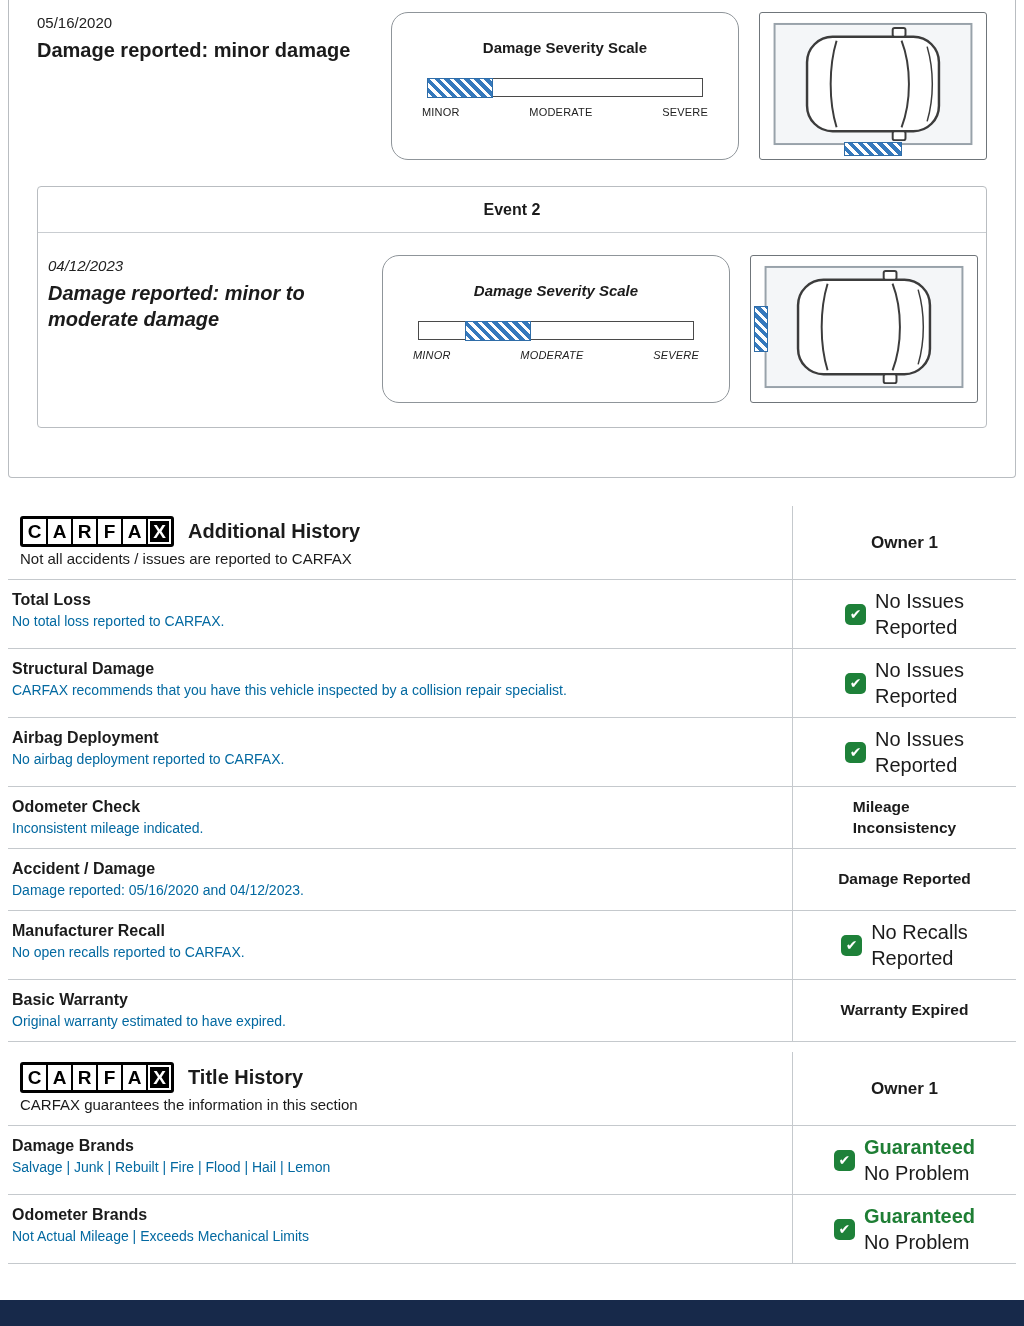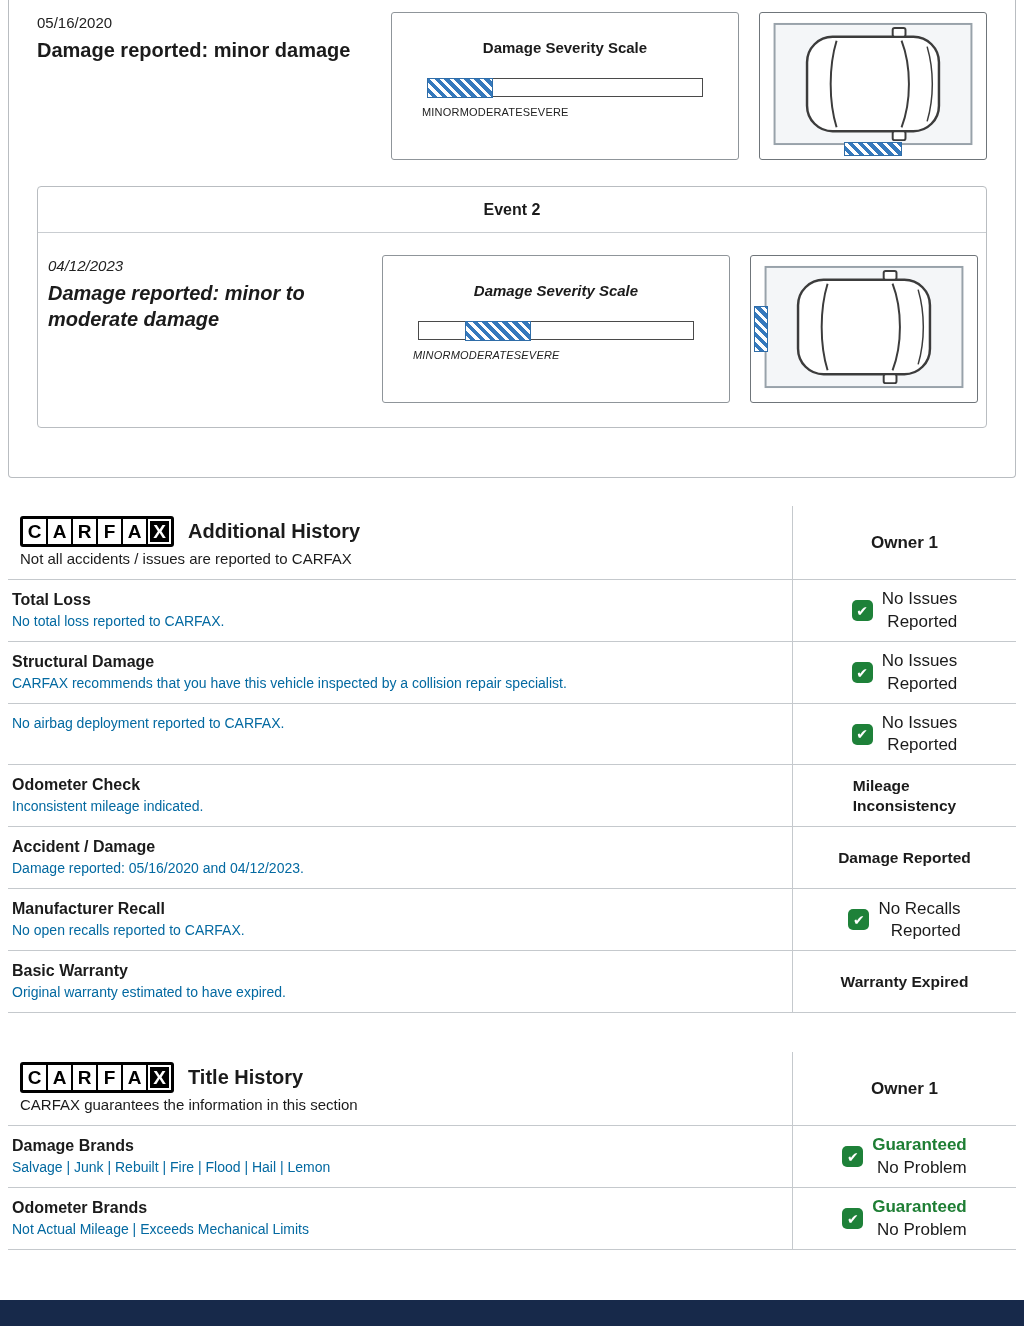--- a/index.html
+++ b/index.html
@@ -16,36 +16,36 @@
     border: 1px solid #b9bdc1; border-top: none; border-radius: 0 0 4px 4px;
     padding: 12px 28px 22px 28px;
   }
   .event-row { display: flex; gap: 20px; align-items: flex-start; }
   .evt-left { flex: 1; min-width: 300px; padding-top: 2px; }
   .evt-date { font-size: 15px; color: #222; margin-bottom: 6px; }
   .evt-title { font-size: 20px; font-weight: bold; line-height: 1.3; max-width: 345px; }
 
   
   .scale-box {
-    width: 348px; height: 148px; border: 1px solid #8f959a; border-radius: 3px;
+    width: 348px; height: 148px; border: 1px solid #8f959a; border-radius: 17px;
     padding-top: 26px; flex: 0 0 348px;
   }
   .scale-title { text-align: center; font-size: 15px; font-weight: bold; margin-bottom: 22px; }
   .scale-bar {
     position: relative; width: 276px; height: 19px; margin: 0 auto;
     border: 1.5px solid #4a4a4a; background: #fff;
   }
   .scale-seg {
     position: absolute; top: -1.5px; bottom: -1.5px;
     border: 1.5px solid #2f6da8;
     background: repeating-linear-gradient(45deg, #ffffff 0 3px, #3579bd 3px 7px);
   }
   .seg-minor { left: -1.5px; width: 66px; }
   .seg-minor-moderate { left: 46px; width: 66px; }
-  .scale-labels { display: flex; width: 286px; margin: 9px auto 0; }
+  .scale-labels { display: flex; justify-content: space-between; width: 286px; margin: 9px auto 0; }
   .scale-labels span { font-size: 11px; color: #222; letter-spacing: 0.2px; }
 
   
   .car-box {
     position: relative; width: 228px; height: 148px; flex: 0 0 228px;
     border: 1px solid #6f757a; border-radius: 3px; padding: 10px 10px; background: #fff;
   }
   .car-box svg { display: block; width: 206px; height: 126px; margin-top: -2px; }
   .damage-indicator {
     position: absolute;
@@ -87,21 +87,21 @@
     flex: 0 0 224px; border-left: 1px solid #c5c9cd;
     display: flex; align-items: center; justify-content: center;
     padding: 8px 6px; gap: 9px;
   }
   .check-icon {
     width: 21px; height: 21px; flex: 0 0 21px;
     background: #1e8139; border-radius: 5px;
     color: #fff; font-size: 14px; font-weight: bold;
     display: flex; align-items: center; justify-content: center;
   }
-  .status-text { font-size: 17px; line-height: 1.3; text-align: right; }
+  .status-text { font-size: 20px; line-height: 1.3; }
   .status-text span { display: block; }
   .status-plain { font-weight: bold; text-align: left; font-size: 15.5px; line-height: 1.3; }
   .status-plain span { display: block; }
   .status-guaranteed .line1 { color: #1e7e34; font-weight: bold; }
 
   
   .cfx-logo {
     display: inline-flex; gap: 2px; background: #000; padding: 3px;
     border-radius: 3px; flex: 0 0 auto;
   }
@@ -230,20 +230,21 @@
         <span class="check-icon">✔</span>
         <span class="status-text">
           <span>No Issues</span>
           <span>Reported</span>
         </span>
       </div>
     </div>
 
     <div class="t-row">
       <div class="t-left">
+        <div class="row-title">Airbag Deployment</div>
         <div class="row-desc">No airbag deployment reported to CARFAX.</div>
       </div>
       <div class="t-right">
         <span class="check-icon">✔</span>
         <span class="status-text">
           <span>No Issues</span>
           <span>Reported</span>
         </span>
       </div>
     </div>

